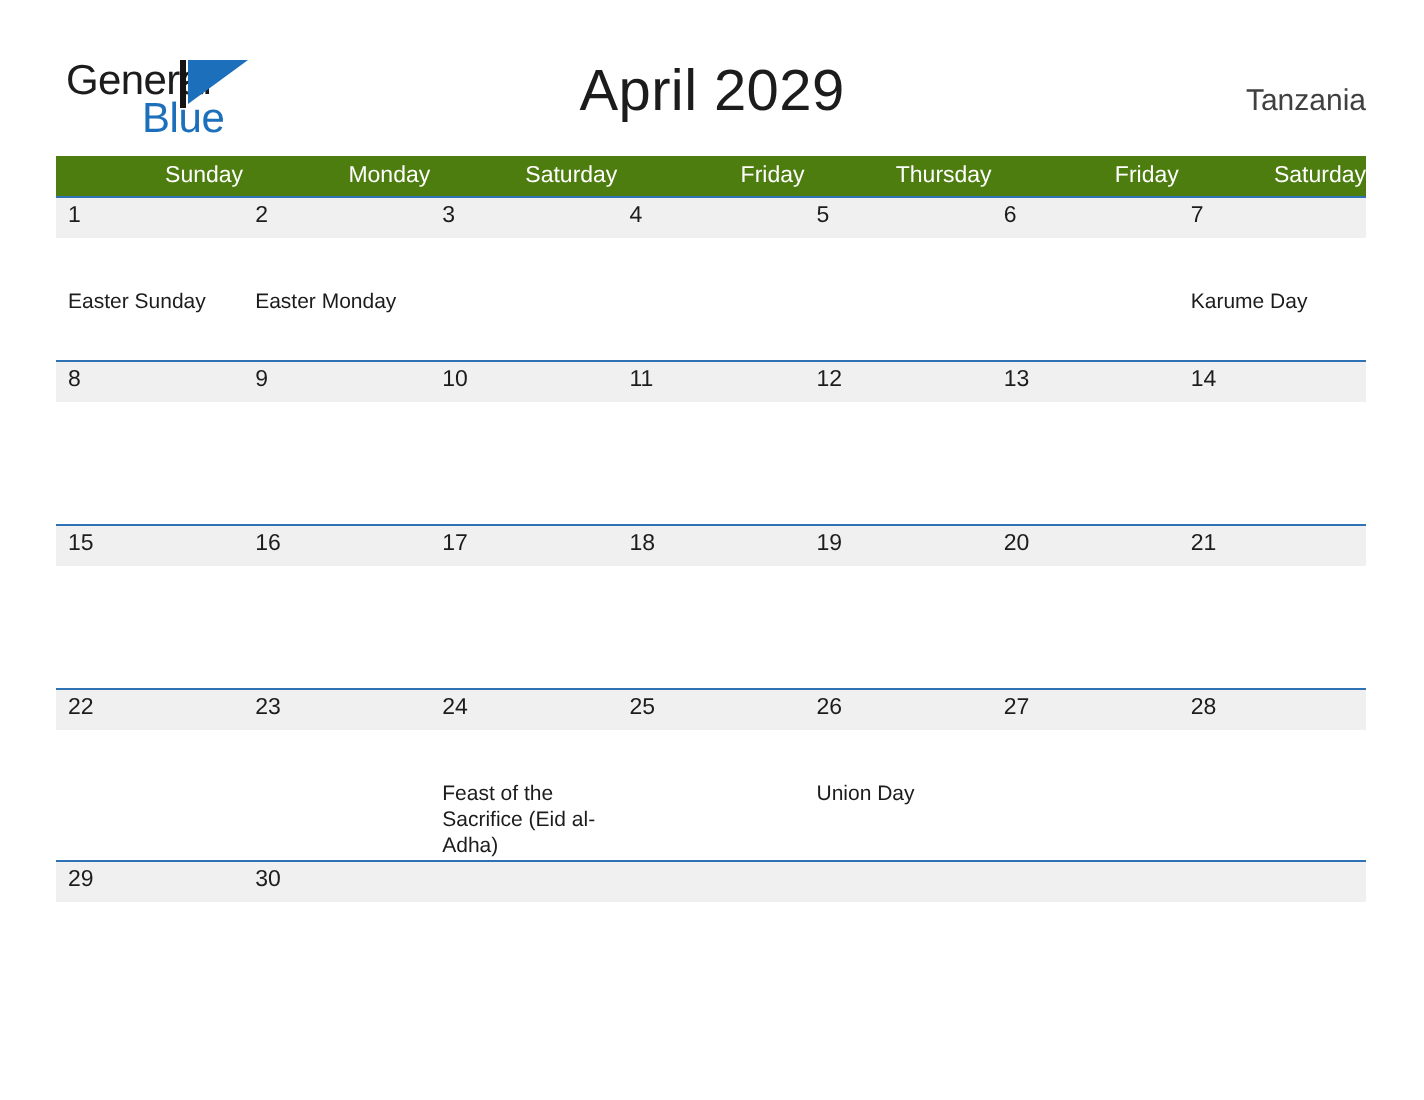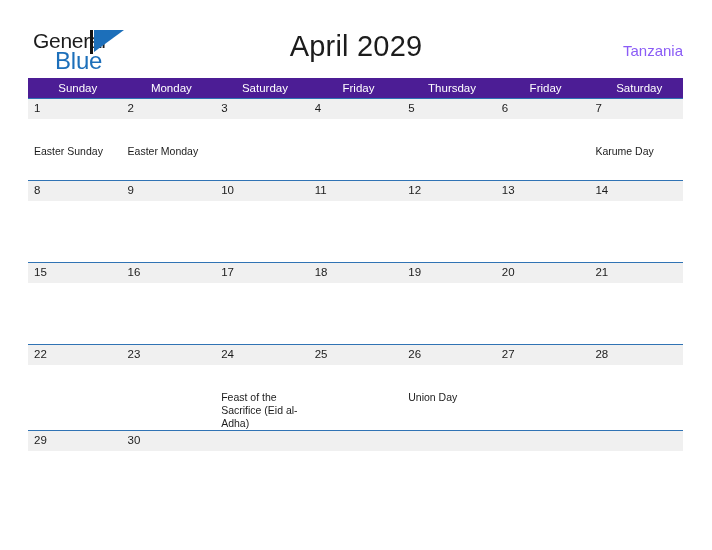--- a/index.html
+++ b/index.html
@@ -46,23 +46,23 @@
     left: 0;
     top: 0;
     font-size: 21px;
     letter-spacing: -0.3px;
     color: #1c1c1c;
     font-family: "Liberation Sans", sans-serif;
     white-space: nowrap;
   }
   .logo-row2 {
     position: absolute;
-    left: 22px;
+    left: 38px;
     top: 19px;
-    font-size: 24px;
+    font-size: 21px;
     letter-spacing: -0.2px;
     color: #1c6fba;
     font-family: "Liberation Sans", sans-serif;
     white-space: nowrap;
   }
   .logo-mark {
     position: absolute;
     left: 57px;
     top: 0px;
     width: 36px;
@@ -98,41 +98,41 @@
     font-weight: normal;
     letter-spacing: 0.2px;
     margin: 0;
   }
 
   .country {
     position: absolute;
     right: 29px;
     top: 42px;
     font-size: 15px;
-    color: #8b5cf6;
+    color: #404040;
     font-family: "Liberation Sans", sans-serif;
     white-space: nowrap;
   }
 
   
   .calendar {
     position: absolute;
     left: 28px;
     top: 78px;
     width: 655px;
     border-collapse: collapse;
     table-layout: fixed;
   }
 
   .calendar th {
-    background: #4c1d95;
+    background: #4d7c0f;
     color: #ffffff;
     font-size: 11.5px;
     font-weight: normal;
-    text-align: center;
+    text-align: right;
     padding: 4px 0 4px 6px;
     height: 18px;
     font-family: "Liberation Sans", sans-serif;
     border: none;
   }
 
   .calendar td {
     width: 93.57px;
     vertical-align: top;
     padding: 0;

